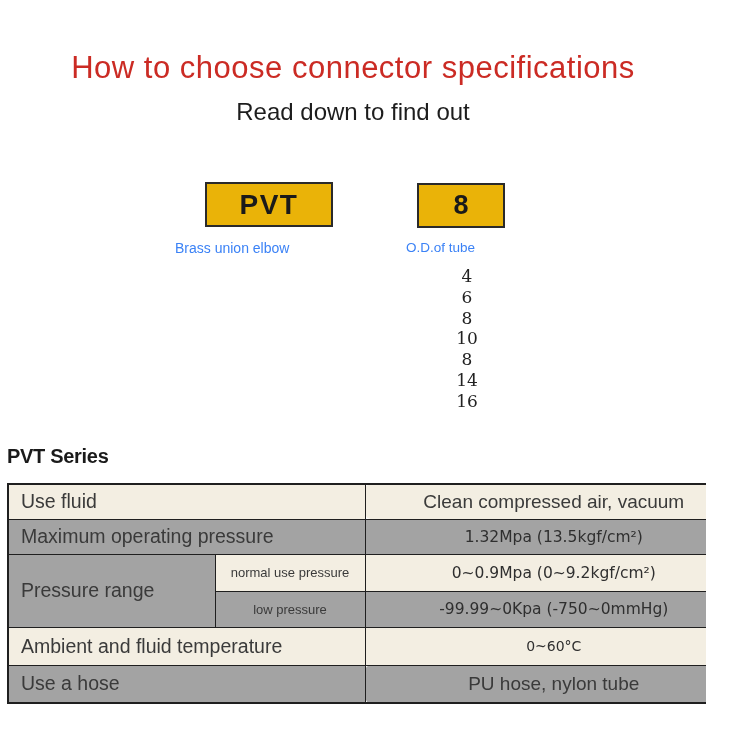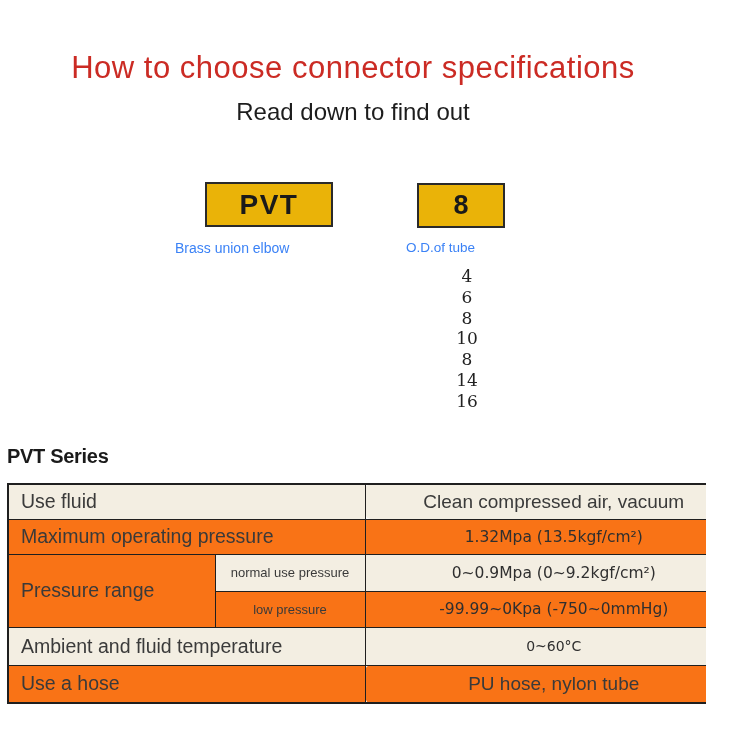--- a/index.html
+++ b/index.html
@@ -122,21 +122,21 @@
     border-collapse: collapse;
     border: 2px solid #1f1f1f;
     table-layout: fixed;
   }
   .spec-table td {
     border: 1px solid #1f1f1f;
     padding: 0;
     vertical-align: middle;
   }
   .beige { background: #f3eee2; }
-  .white-bg { background: #f97316; }
+  .white-bg { background: #a3a3a3; }
 
   .label-cell {
     font-size: 19.5px;
     color: #3a3a3a;
     padding-left: 12px !important;
     text-align: left;
   }
   .sub-label-cell {
     font-size: 13px;
     color: #3a3a3a;

